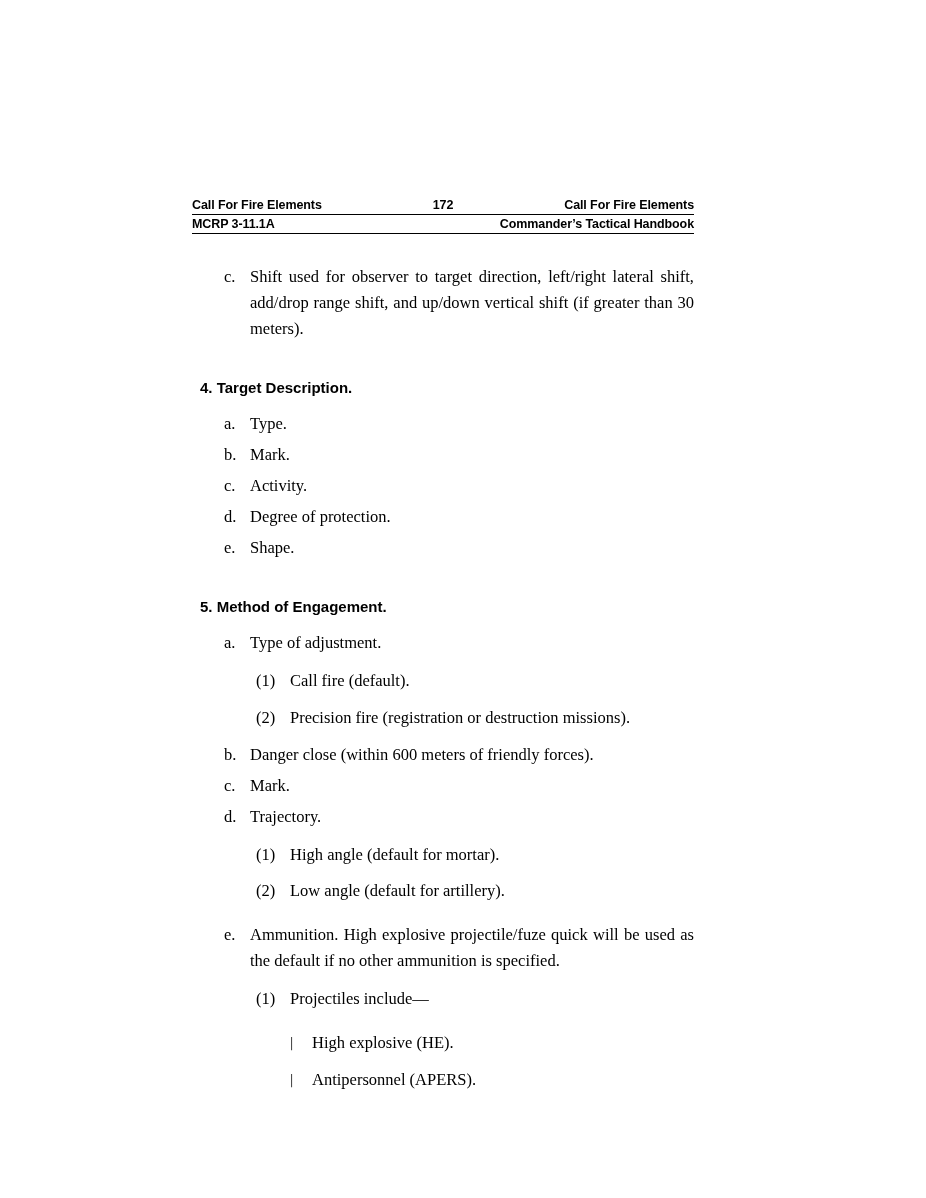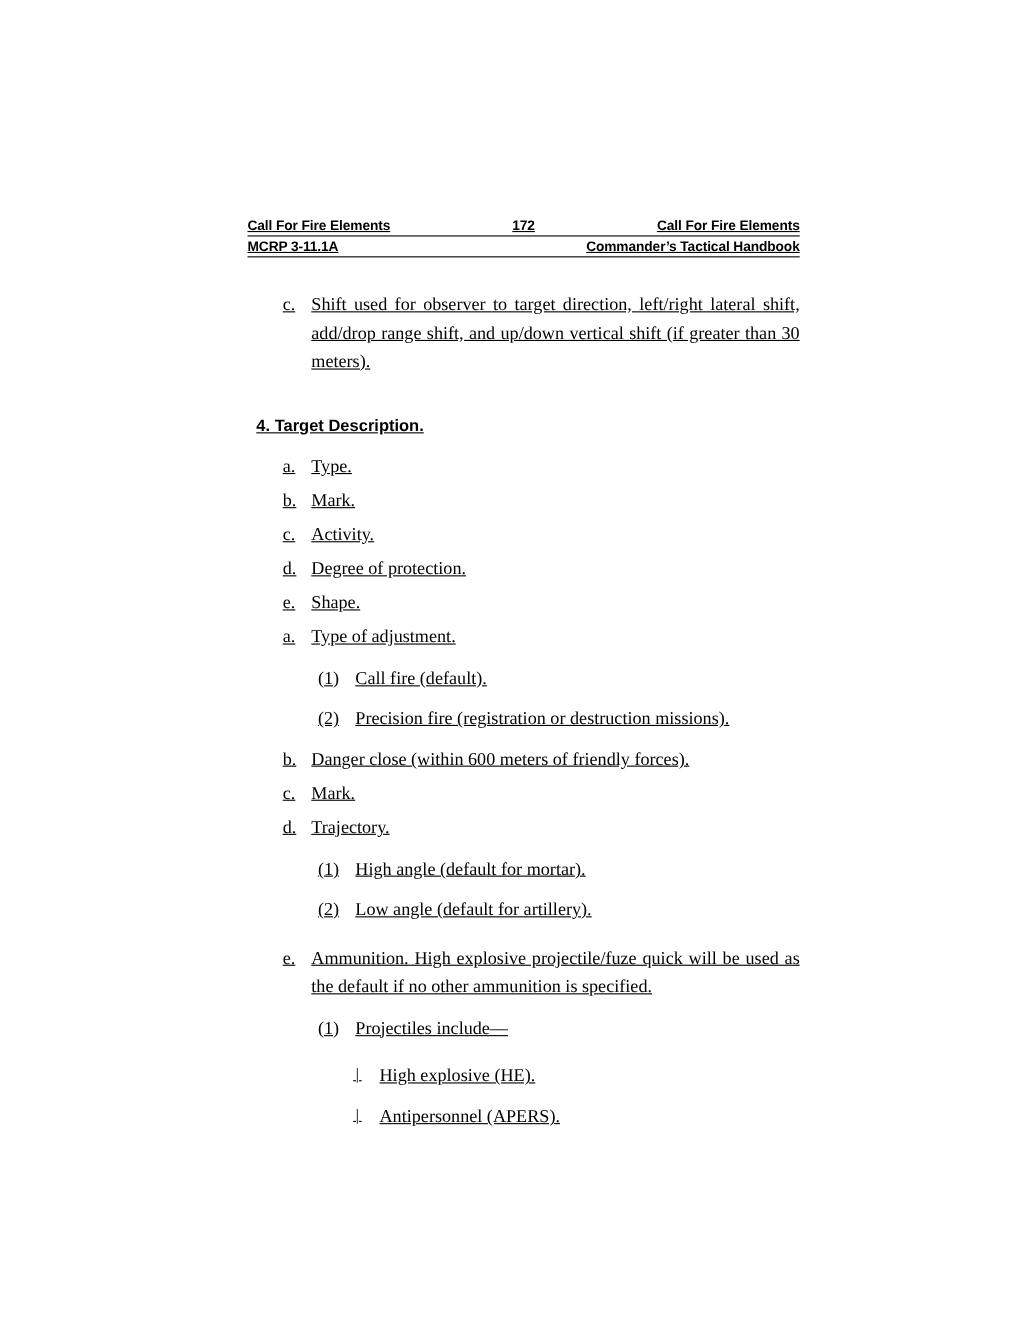--- a/index.html
+++ b/index.html
@@ -17,24 +17,23 @@
   }
   .page {
     position: absolute;
     left: 0;
     top: 0;
     width: 926px;
     height: 1198px;
   }
   .content {
     position: absolute;
-    left: 225px;
+    left: 192px;
     top: 198px;
     width: 502px;
-    text-decoration: underline;
   }
 
   
   .header-block {
     font-family: "Liberation Sans", sans-serif;
     font-weight: bold;
     font-size: 12.5px;
     letter-spacing: -0.1px;
   }
   .header-row {
@@ -167,20 +166,21 @@
       </div>
       <div class="para lvl-letter">
         <span class="marker">d.</span>
         <span class="text">Degree of protection.</span>
       </div>
       <div class="para lvl-letter">
         <span class="marker">e.</span>
         <span class="text">Shape.</span>
       </div>
 
+      <div class="section-head">5. Method of Engagement.</div>
 
       <div class="para lvl-letter">
         <span class="marker">a.</span>
         <span class="text">Type of adjustment.</span>
       </div>
 
       <div class="gap-sm"></div>
 
       <div class="para lvl-num">
         <span class="marker">(1)</span>

